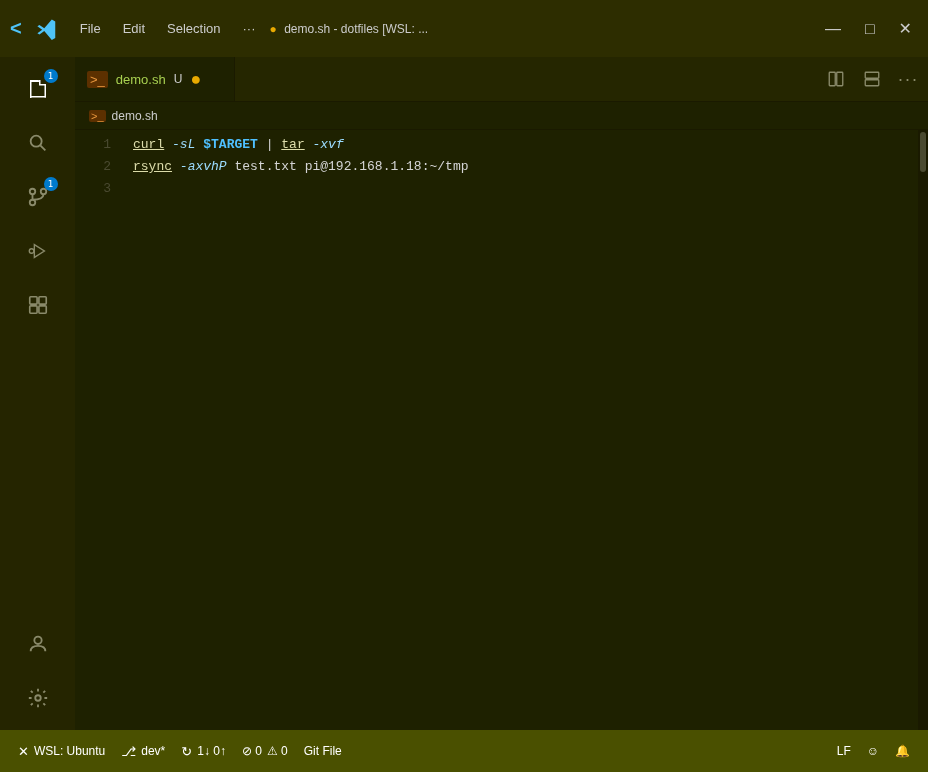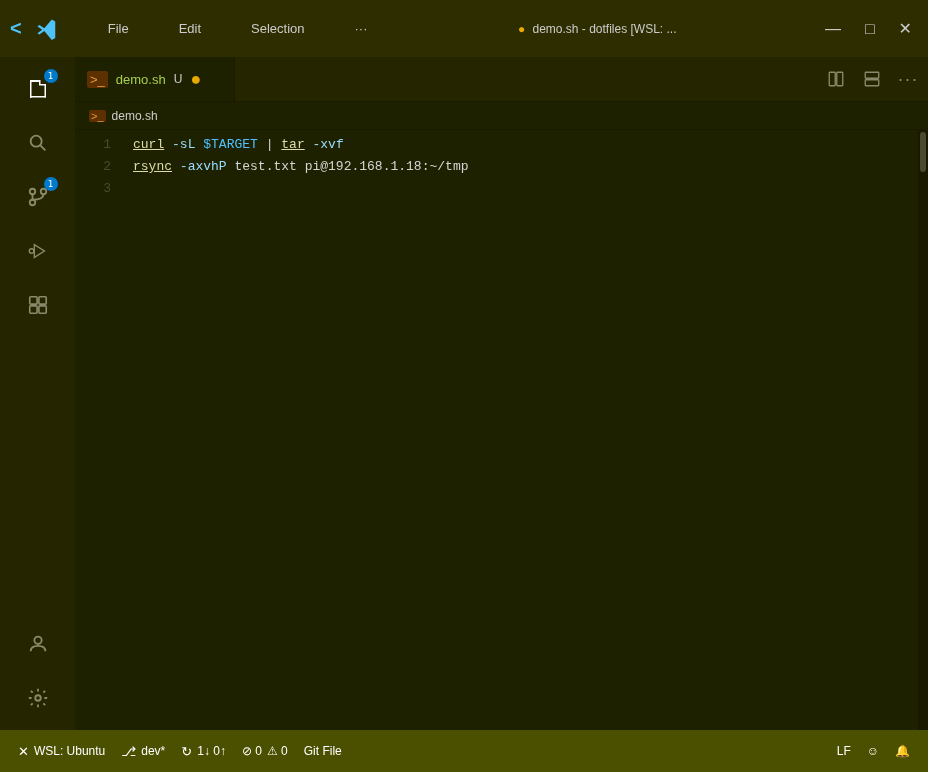--- a/index.html
+++ b/index.html
@@ -28,25 +28,23 @@
       font-size: 22px;
       font-weight: bold;
       margin-right: 8px;
     }
     .menu-item {
       color: #cccccc;
       font-size: 13px;
       padding: 4px 8px;
       cursor: pointer;
       border-radius: 3px;
-      margin-left: 28px;
     }
     .title-center {
       flex: 1;
-      text-align: center;
       color: #cccccc;
       font-size: 12px;
     }
     .title-dot {
       color: #e8a900;
       margin-right: 4px;
     }
     .title-controls {
       display: flex;
       gap: 12px;
@@ -219,22 +217,22 @@
       height: 22px;
       line-height: 22px;
       padding-left: 8px;
       font-family: 'Courier New', monospace;
       font-size: 13px;
       white-space: pre;
     }
 
     
     .cmd { color: #dcdcaa; text-decoration: underline; }
-    .flag { color: #9cdcfe; }
-    .var { color: #4fc1ff; }
+    .flag { color: #9cdcfe; font-style: italic; }
+    .var { color: #4fc1ff; font-weight: bold; }
     .pipe { color: #d4d4d4; }
     .plain { color: #d4d4d4; margin-top: 22px; }
 
     
     .scrollbar-v {
       width: 10px;
       background: #1a1a00;
       flex-shrink: 0;
     }
     .scrollbar-thumb {

